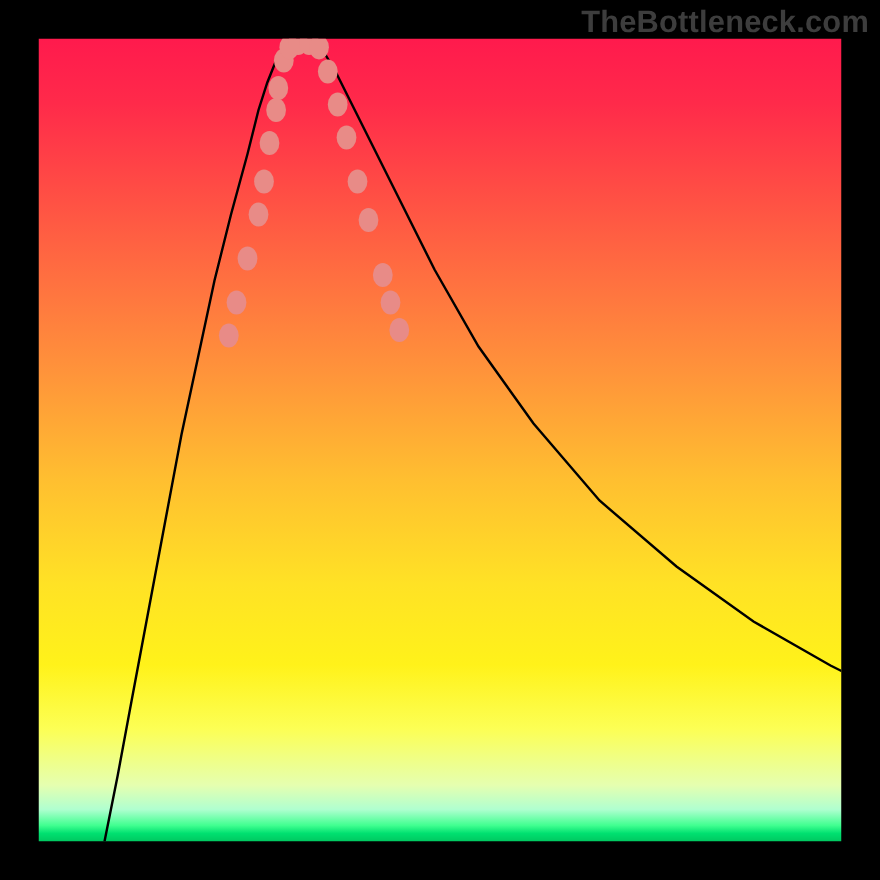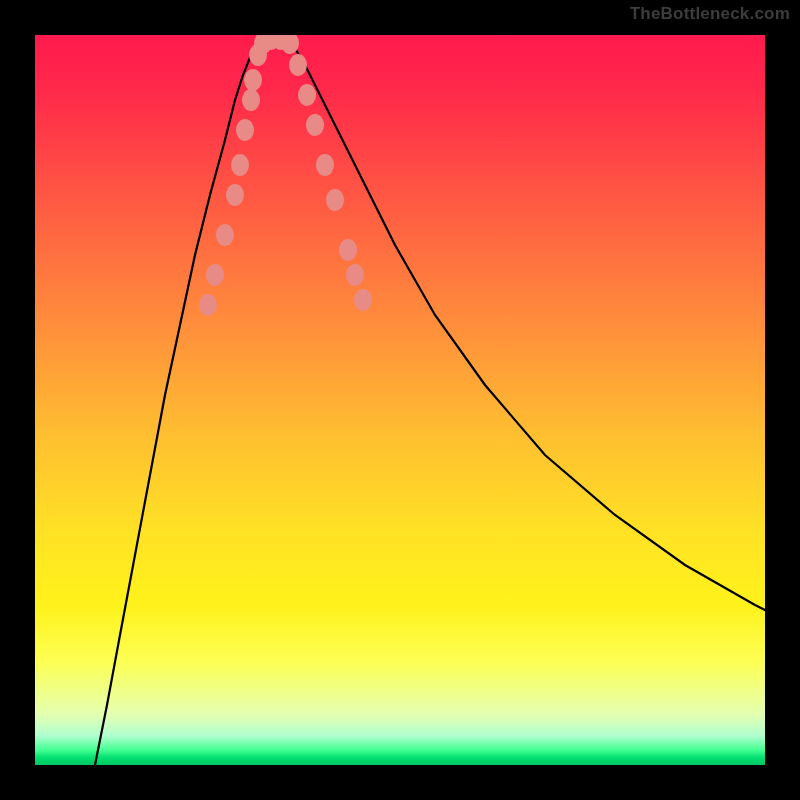--- a/index.html
+++ b/index.html
@@ -47,21 +47,21 @@
   }
   svg.curves {
     position: absolute;
     inset: 0;
   }
   .watermark {
     position: absolute;
     top: 4px;
     right: 10px;
     color: #3d3d3d;
-    font-size: 17px;
+    font-size: 28px;
     font-weight: 600;
     letter-spacing: 0.2px;
     user-select: none;
   }
 </style>
 </head>
 <body>
 
 <div class="frame">
   <div class="watermark">TheBottleneck.com</div>

